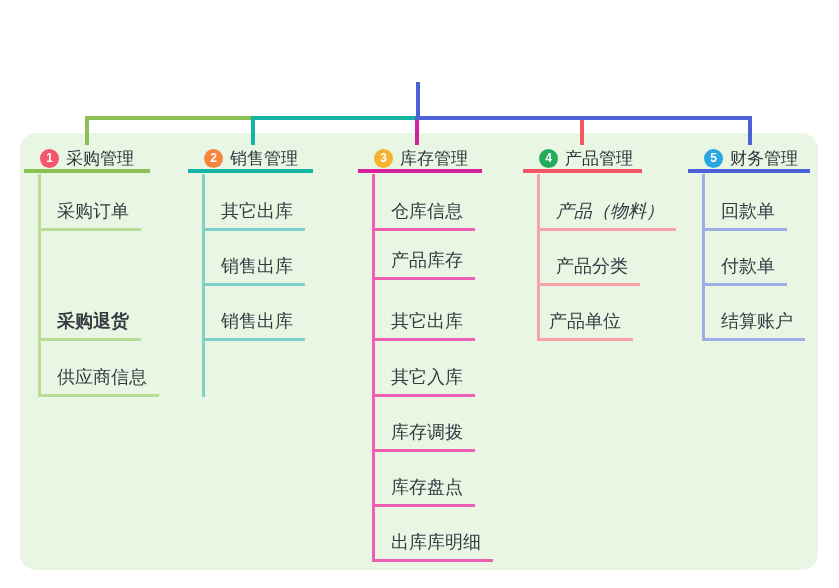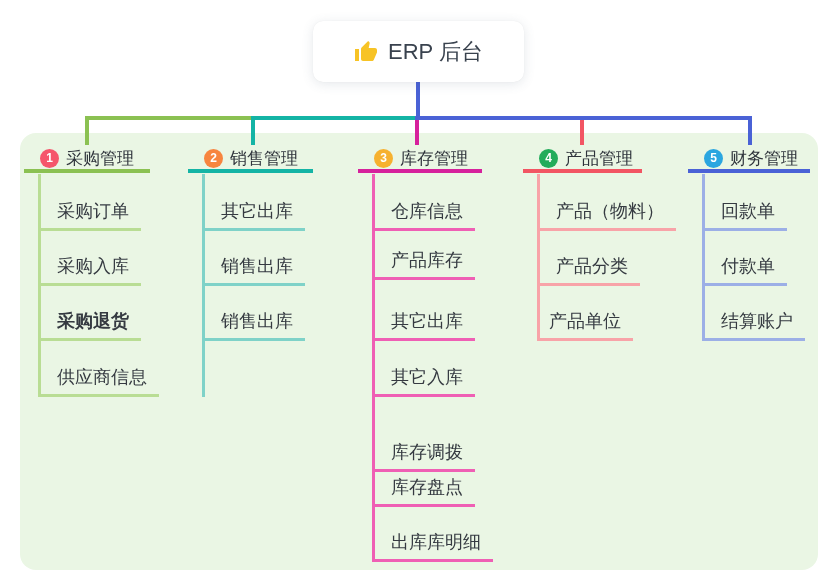--- a/index.html
+++ b/index.html
@@ -52,38 +52,29 @@
       <div class="seg" style="left: 85px; top: 116px; width: 168px; background: rgb(139, 193, 82);"></div>
       <div class="seg" style="left: 251px; top: 116px; width: 166px; background: rgb(20, 180, 165);"></div>
       <div class="seg" style="left: 415px; top: 116px; width: 337px; background: rgb(74, 98, 214);"></div>
       <div class="vseg" style="left: 85px; top: 116px; height: 29px; background: rgb(139, 193, 82);"></div>
       <div class="vseg" style="left: 251px; top: 120px; height: 25px; background: rgb(20, 180, 165);"></div>
       <div class="vseg" style="left: 415px; top: 120px; height: 25px; background: rgb(214, 33, 156);"></div>
       <div class="vseg" style="left: 580px; top: 120px; height: 25px; background: rgb(242, 85, 99);"></div>
       <div class="vseg" style="left: 748px; top: 116px; height: 29px; background: rgb(74, 98, 214);"></div>
     </div>
 
-  <div class="root-node">
-    <span class="icon">
-      <svg viewBox="0 0 24 24" width="24" height="24" aria-hidden="true">
-        <path fill="#f7c325" d="M1 21h4V9H1v12zM23 10c0-1.1-.9-2-2-2h-6.31l.95-4.57.03-.32c0-.41-.17-.79-.44-1.06L14.17 1 7.59 7.59C7.22 7.95 7 8.45 7 9v10c0 1.1.9 2 2 2h9c.83 0 1.54-.5 1.84-1.22l3.02-7.05c.09-.23.14-.47.14-.73v-2z"></path>
-      </svg>
-    </span>
-    <span>ERP 后台</span>
-  </div>
 
   <div id="branches">
       <div class="branch" style="left: 24px;">
         <div class="branch-header" style="width: 126px; border-bottom-color: rgb(139, 193, 82);">
           <span class="badge" style="background: rgb(245, 86, 107);">1</span>
           <span>采购管理</span>
         </div>
         <div class="vline" style="left: 14px; top: 27px; height: 223px; background: rgb(185, 221, 148);"></div>
         <div class="child" style="top: 55px; border-bottom-color: rgb(185, 221, 148);">采购订单</div>
-        <div class="child" style="top: 110px; border-bottom-color: rgb(185, 221, 148);">采购入库</div>
         <div class="child" style="top: 165px; border-bottom-color: rgb(185, 221, 148); font-weight: bold;">采购退货</div>
         <div class="child" style="top: 221px; border-bottom-color: rgb(185, 221, 148);">供应商信息</div>
       </div>
       <div class="branch" style="left: 188px;">
         <div class="branch-header" style="width: 125px; border-bottom-color: rgb(20, 180, 165);">
           <span class="badge" style="background: rgb(247, 133, 63);">2</span>
           <span>销售管理</span>
         </div>
         <div class="vline" style="left: 14px; top: 27px; height: 223px; background: rgb(127, 210, 200);"></div>
         <div class="child" style="top: 55px; border-bottom-color: rgb(127, 210, 200);">其它出库</div>
@@ -93,31 +84,31 @@
       <div class="branch" style="left: 358px;">
         <div class="branch-header" style="width: 124px; border-bottom-color: rgb(214, 33, 156);">
           <span class="badge" style="background: rgb(246, 177, 47);">3</span>
           <span>库存管理</span>
         </div>
         <div class="vline" style="left: 14px; top: 27px; height: 388px; background: rgb(239, 95, 180);"></div>
         <div class="child" style="top: 55px; border-bottom-color: rgb(239, 95, 180); text-align: right;">仓库信息</div>
         <div class="child" style="top: 104px; border-bottom-color: rgb(239, 95, 180);">产品库存</div>
         <div class="child" style="top: 165px; border-bottom-color: rgb(239, 95, 180);">其它出库</div>
         <div class="child" style="top: 221px; border-bottom-color: rgb(239, 95, 180);">其它入库</div>
-        <div class="child" style="top: 276px; border-bottom-color: rgb(239, 95, 180); margin-top: 20px;">库存调拨</div>
+        <div class="child" style="top: 276px; border-bottom-color: rgb(239, 95, 180);">库存调拨</div>
         <div class="child" style="top: 331px; border-bottom-color: rgb(239, 95, 180);">库存盘点</div>
         <div class="child" style="top: 386px; border-bottom-color: rgb(239, 95, 180);">出库库明细</div>
       </div>
       <div class="branch" style="left: 523px;">
         <div class="branch-header" style="width: 119px; border-bottom-color: rgb(242, 85, 99);">
           <span class="badge" style="background: rgb(35, 172, 91);">4</span>
           <span>产品管理</span>
         </div>
         <div class="vline" style="left: 14px; top: 27px; height: 167px; background: rgb(248, 163, 168);"></div>
-        <div class="child" style="top: 55px; border-bottom-color: rgb(248, 163, 168);">产品（物料）</div>
+        <div class="child" style="top: 55px; border-bottom-color: rgb(248, 163, 168); font-style: italic;">产品（物料）</div>
         <div class="child" style="top: 110px; border-bottom-color: rgb(248, 163, 168);">产品分类</div>
         <div class="child" style="top: 165px; border-bottom-color: rgb(248, 163, 168); padding-left: 12px;">产品单位</div>
       </div>
       <div class="branch" style="left: 688px;">
         <div class="branch-header" style="width: 122px; border-bottom-color: rgb(74, 98, 214);">
           <span class="badge" style="background: rgb(43, 166, 224);">5</span>
           <span>财务管理</span>
         </div>
         <div class="vline" style="left: 14px; top: 27px; height: 167px; background: rgb(156, 175, 230);"></div>
         <div class="child" style="top: 55px; border-bottom-color: rgb(156, 175, 230);">回款单</div>

